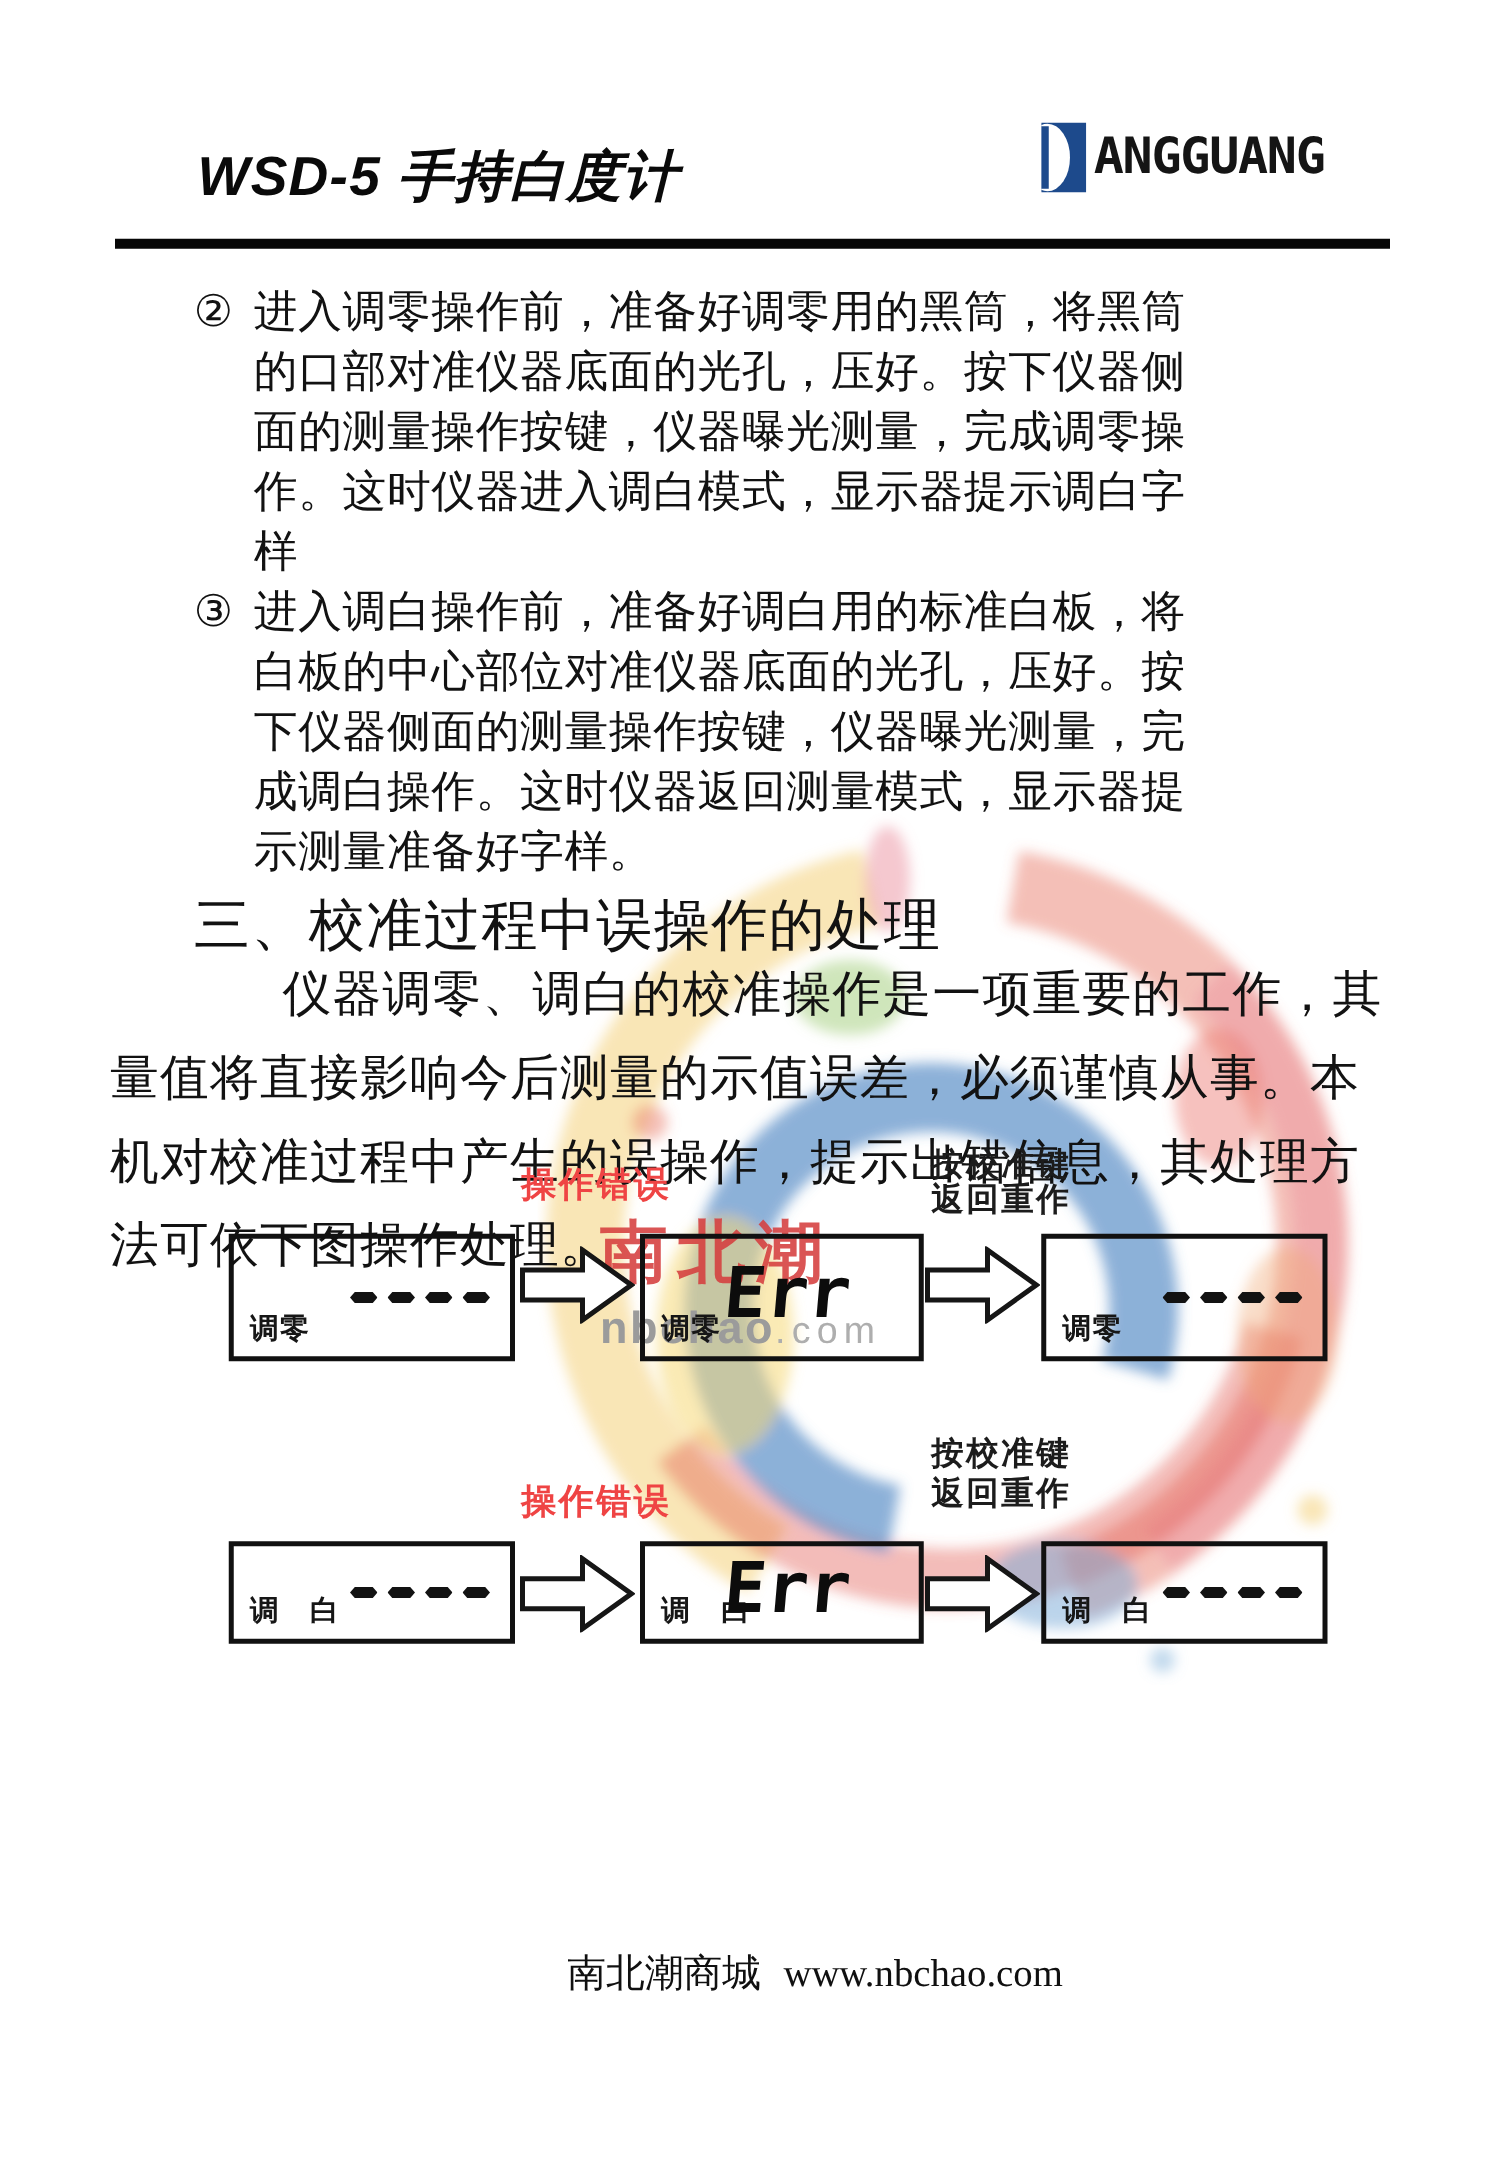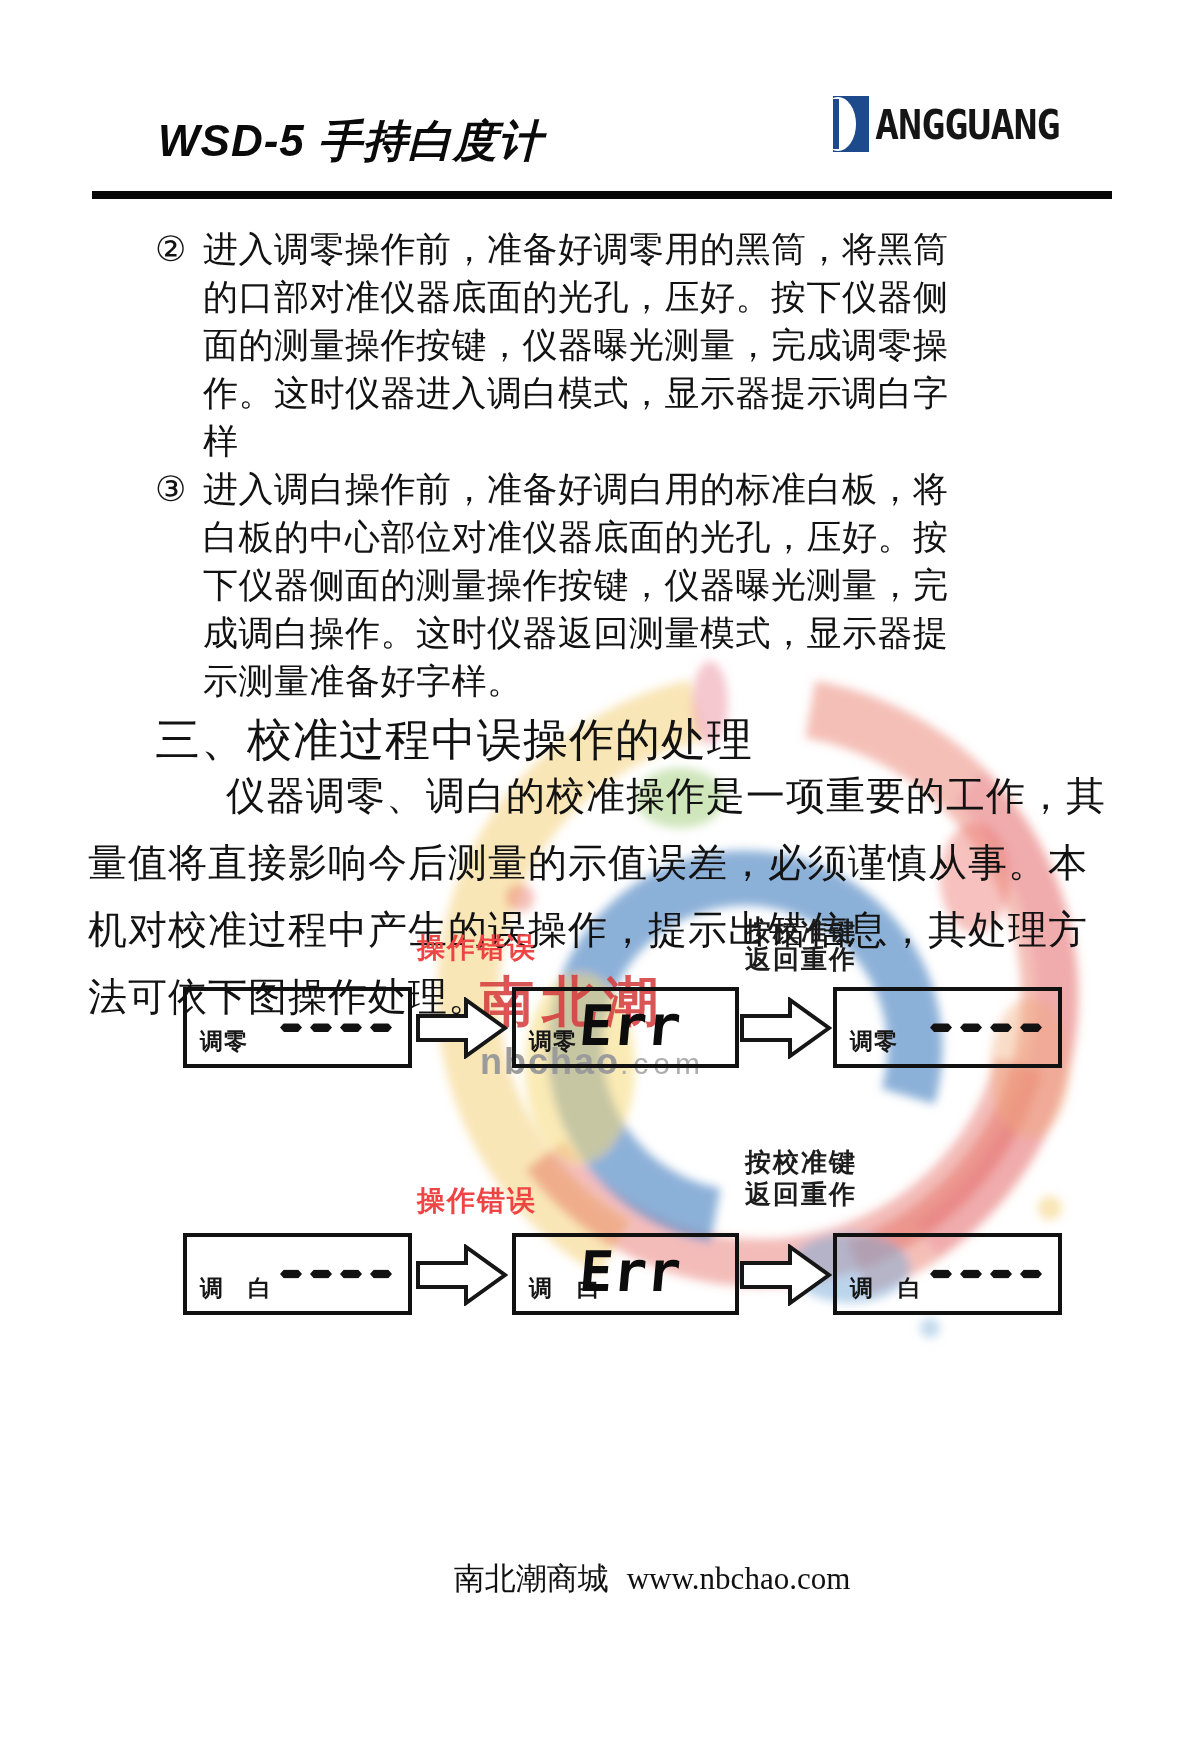--- a/index.html
+++ b/index.html
@@ -7,21 +7,21 @@
     width:1200px;height:1739px;position:relative;background:#ffffff;
     font-family:"Liberation Serif", serif;color:#121212;overflow:hidden;
   }
   
   .header-title{
     position:absolute;left:158px;top:112px;
     font-family:"Liberation Sans", sans-serif;
     font-style:italic;font-weight:700;font-size:44px;letter-spacing:1px;color:#0a0a0a;
     white-space:nowrap;
   }
-  .logo{position:absolute;left:833px;top:96px;height:58px;display:flex;align-items:flex-start;}
+  .logo{position:absolute;left:833px;top:96px;height:58px;display:flex;align-items:flex-end;}
   .logo-mark{margin-right:6px;flex:none;display:block;}
   .logo-text{
     font-family:"DejaVu Sans Mono", monospace;font-size:40px;font-weight:700;
     letter-spacing:-1px;color:#151515;line-height:58px;
   }
   .rule{position:absolute;left:92px;top:191px;width:1020px;height:8px;background:#070707;}
 
   
   .items{
     position:absolute;left:155px;top:226px;width:815px;
@@ -53,21 +53,21 @@
   
   .flow-label-error{
     position:absolute;font-family:Liberation Mono, monospace;font-weight:700;
     font-size:28px;color:#ef4444;letter-spacing:2px;z-index:3;white-space:nowrap;
   }
   .flow-label-key{
     position:absolute;font-family:Liberation Sans, sans-serif;font-weight:700;
     font-size:26px;line-height:28px;color:#1c1c1c;letter-spacing:2px;z-index:3;white-space:nowrap;
   }
   .lcd-box{
-    position:absolute;width:229px;height:81px;border:4px solid #111;
+    position:absolute;width:229px;height:102px;border:4px solid #111;
     box-sizing:border-box;background:transparent;z-index:3;
   }
   .mode-label{
     position:absolute;left:13px;bottom:7px;
     font-family:"Liberation Sans", sans-serif;font-size:23px;font-weight:600;
     color:#161616;letter-spacing:1px;white-space:nowrap;
   }
   .dash-group{
     position:absolute;right:16px;top:50%;transform:translateY(-50%);
     display:flex;gap:8px;

